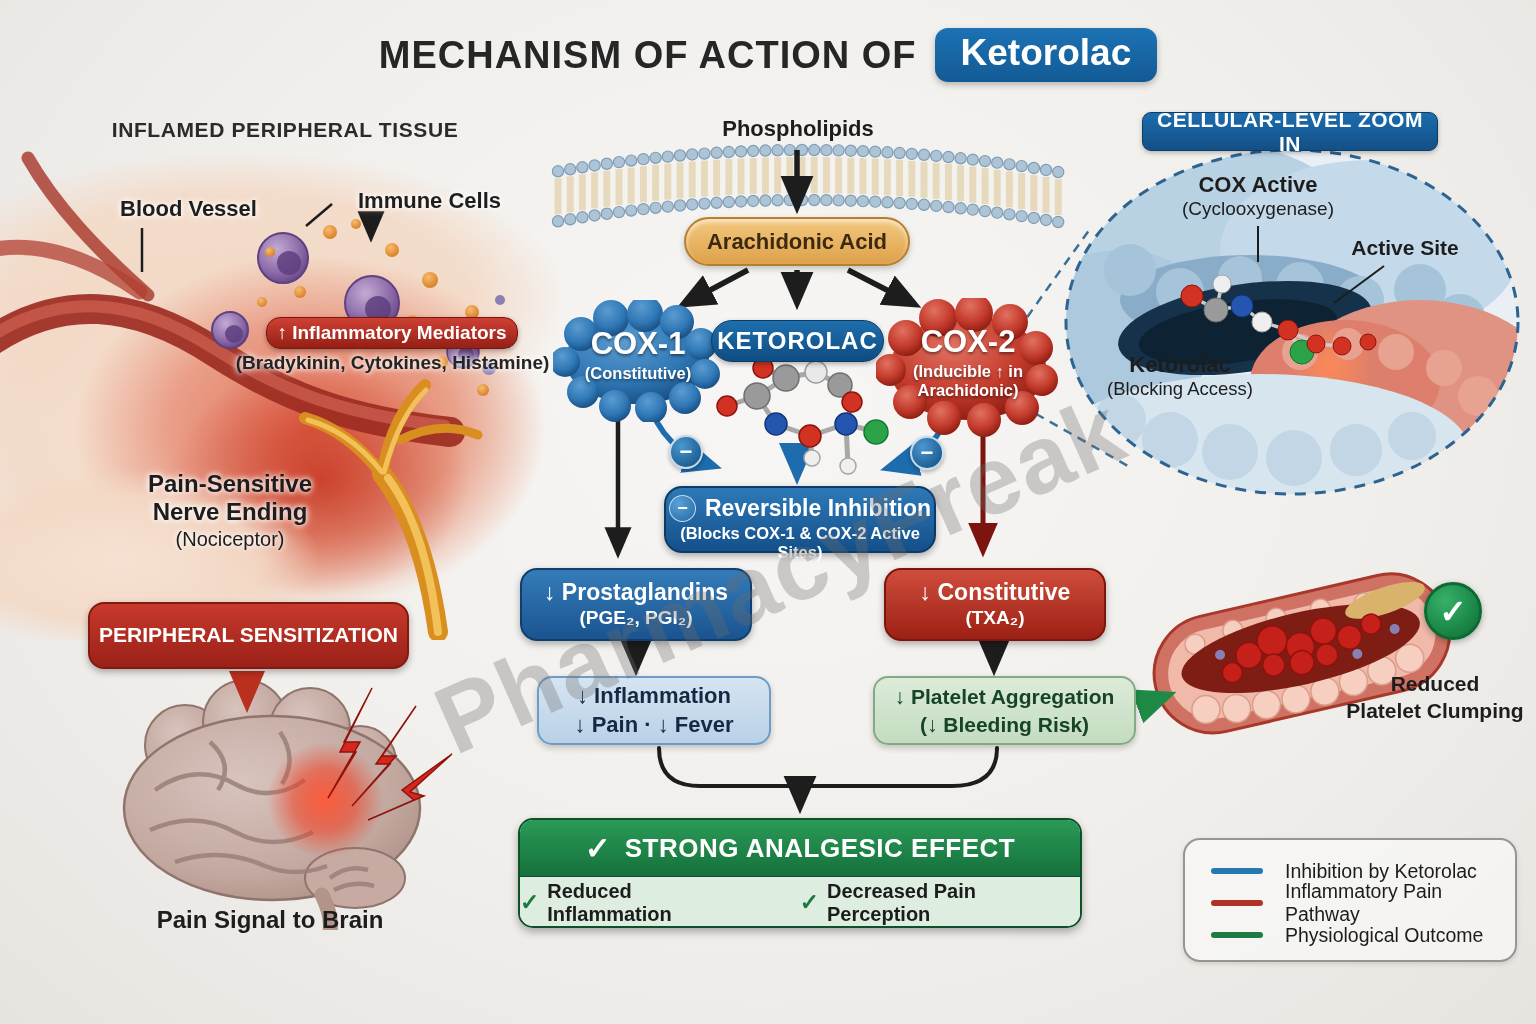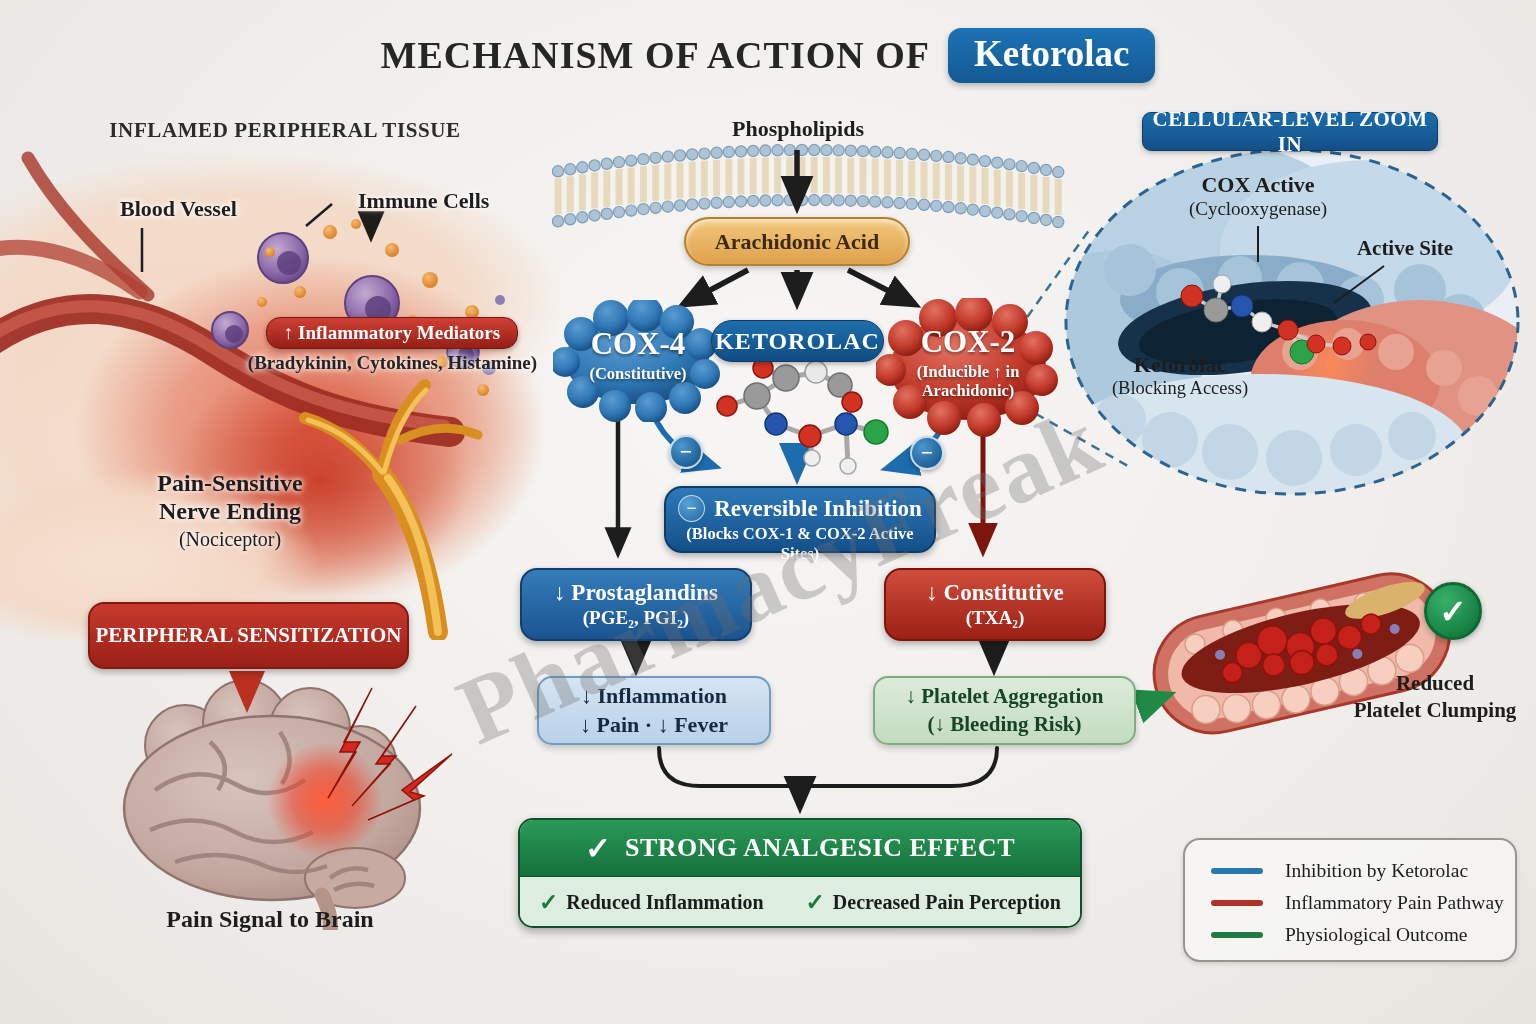--- a/index.html
+++ b/index.html
@@ -1,19 +1,19 @@
 <!DOCTYPE html>
 <html><head>
 <meta charset="utf-8">
 <style>
   html,body{margin:0;padding:0;background:#e9e8e6;}
   *{box-sizing:border-box;}
   .stage{position:relative;width:1536px;height:1024px;overflow:hidden;
     background:radial-gradient(ellipse at 50% 40%, #f7f6f4 0%, #f1efec 55%, #e7e4e0 100%);
-    font-family:Liberation Serif, serif;color:#1d1d1d;}
+    font-family:Liberation Sans, sans-serif;color:#1d1d1d;}
   .abs{position:absolute;}
   .ctr{display:flex;align-items:center;justify-content:center;text-align:center;}
   .col{display:flex;flex-direction:column;align-items:center;justify-content:center;text-align:center;}
 
   
   .title-row{left:0;top:24px;width:1536px;height:62px;display:flex;align-items:center;justify-content:center;gap:18px;z-index:8;}
   .title-text{font-size:38px;font-weight:bold;letter-spacing:1px;color:#262626;}
   .drug-badge{background:linear-gradient(180deg,#1c72b4,#135a94);border-radius:13px;padding:4px 26px 8px;
     box-shadow:0 3px 6px rgba(0,0,0,.25);color:#fff;font-size:37px;font-weight:bold;}
 
@@ -634,21 +634,21 @@
   <div class="abs pain-box col">
     <div>PERIPHERAL SENSITIZATION</div>
   </div>
 
   <div class="abs brain-caption ctr">Pain Signal to Brain</div>
 
   <div class="abs phospholipids ctr">Phospholipids</div>
   <div class="abs aa-capsule ctr">Arachidonic Acid</div>
 
   <div class="abs cox-text cox1-text col">
-    <div class="cox-name">COX-4</div>
+    <div class="cox-name">COX-1</div>
     <div class="cox-sub">(Constitutive)</div>
   </div>
   <div class="abs ket-pill ctr">KETOROLAC</div>
   <div class="abs cox-text cox2-text col">
     <div class="cox-name">COX-2</div>
     <div class="cox-sub">(Inducible ↑ in</div>
     <div class="cox-sub" style="margin-top:0;">Arachidonic)</div>
   </div>
 
   <div class="abs minus-chip" style="left:669px;top:435px;">−</div>

